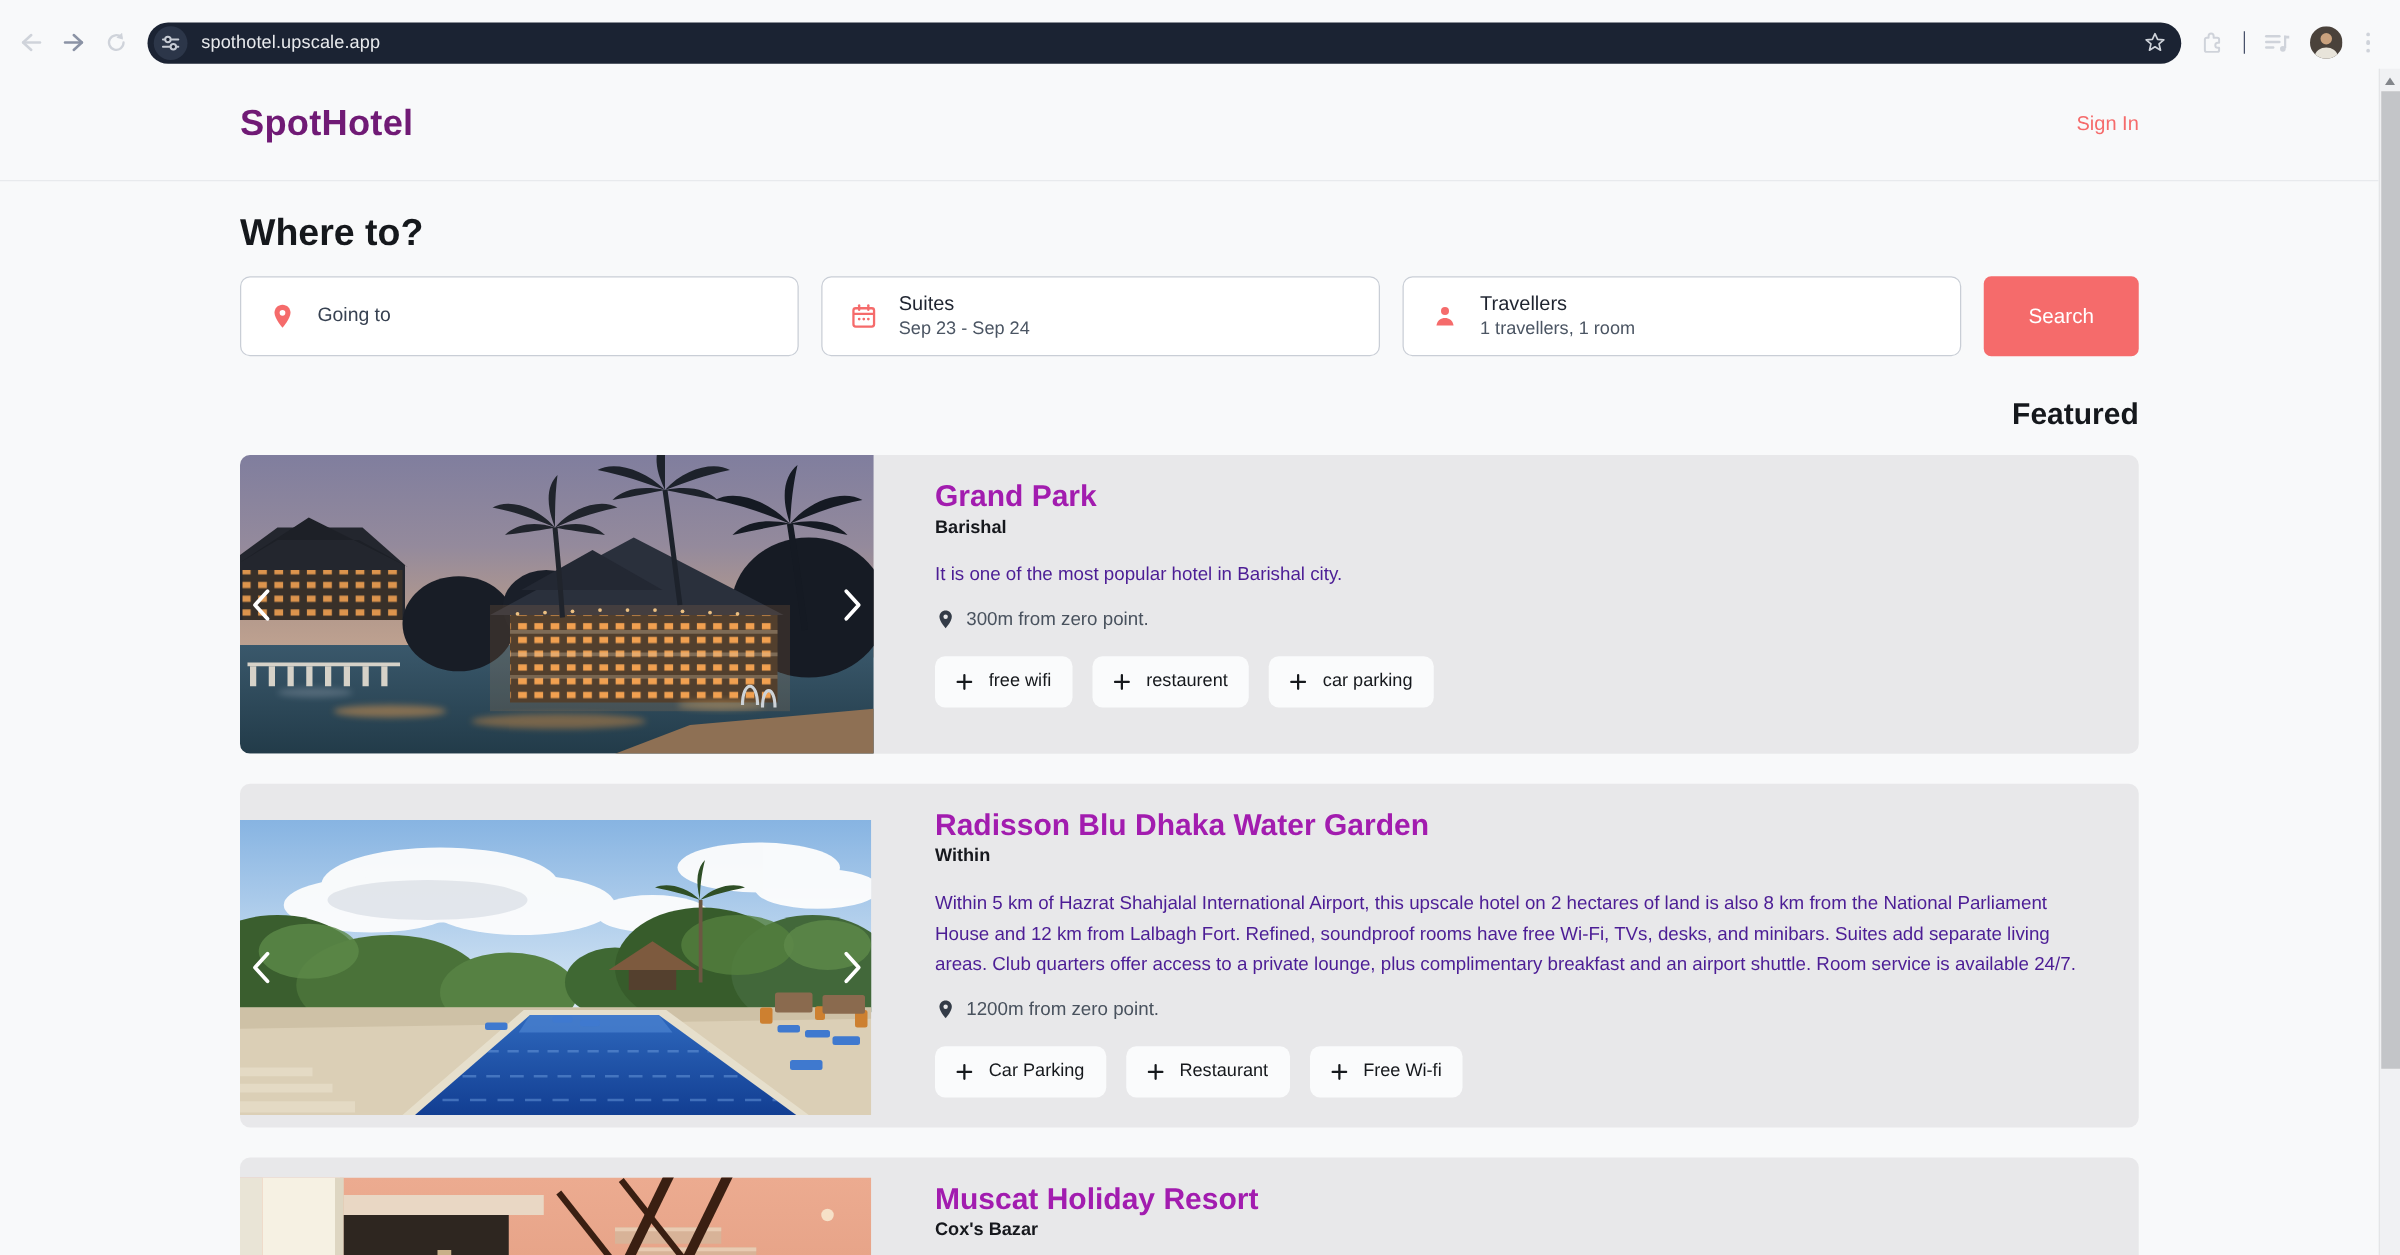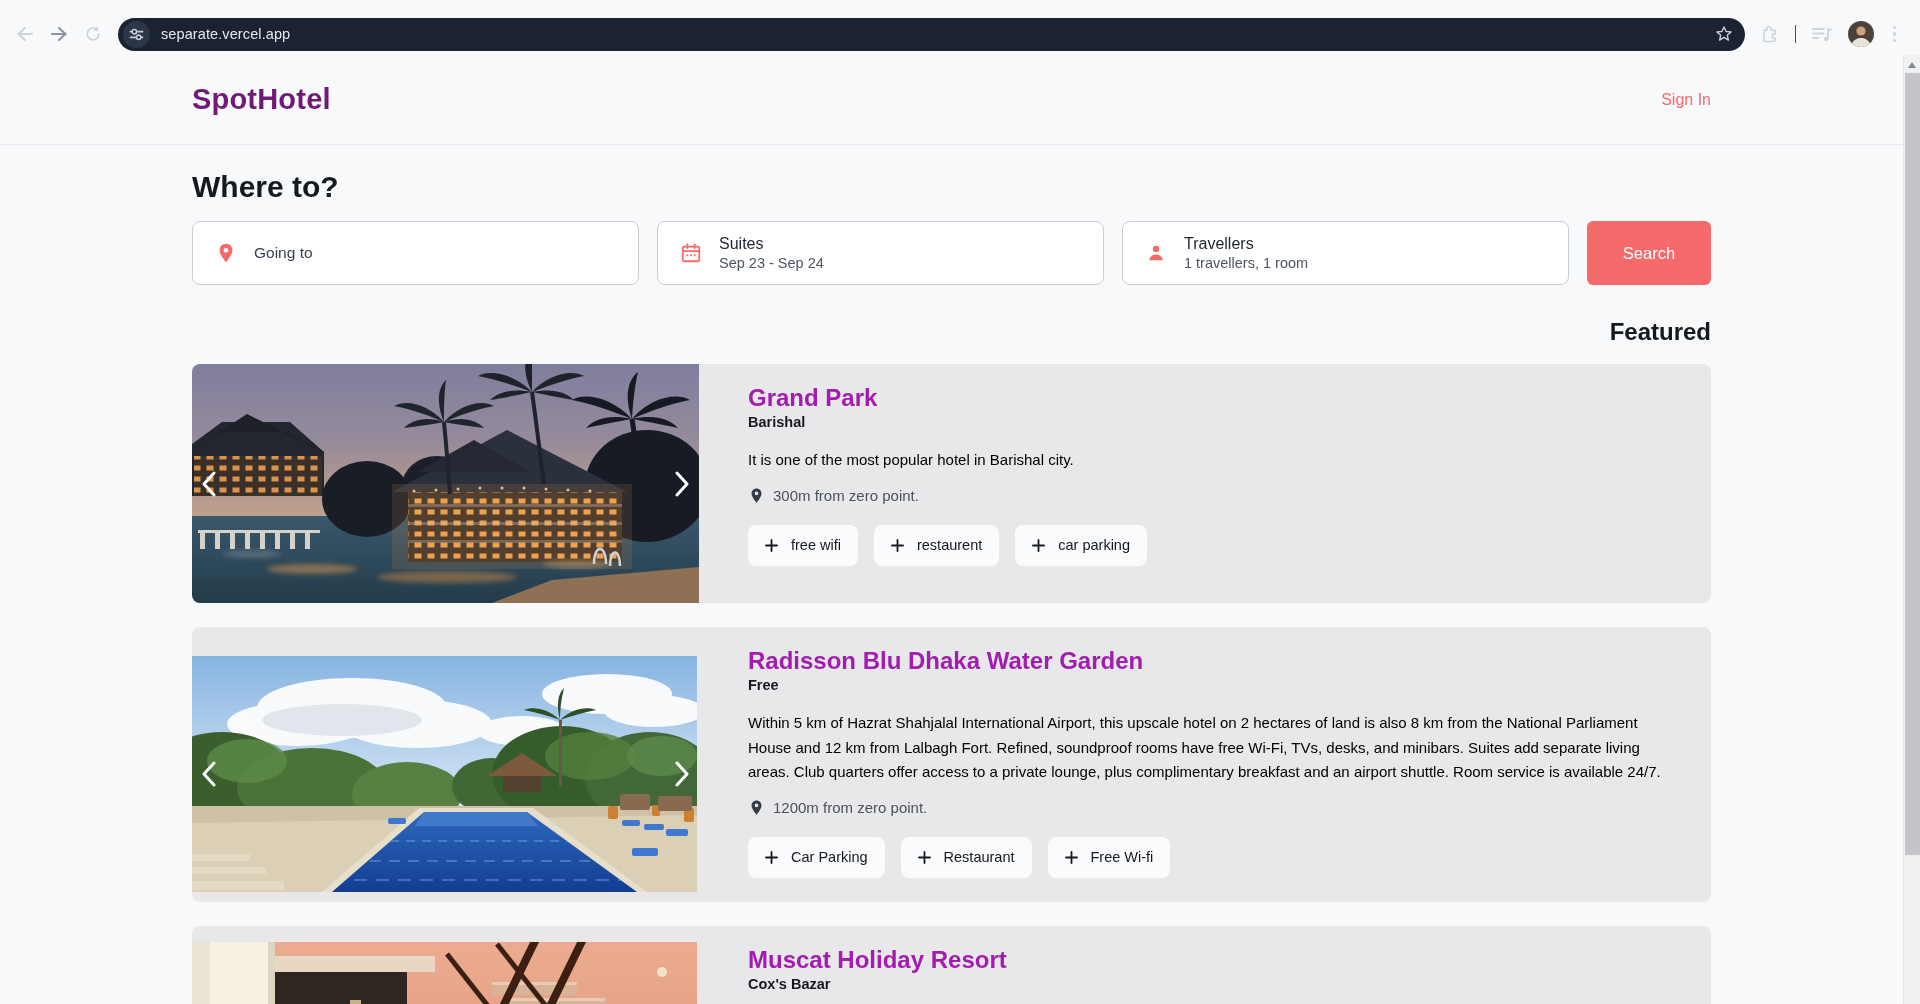--- a/index.html
+++ b/index.html
@@ -50,21 +50,21 @@
   .card { display:flex; background:#e8e8ea; border-radius:8px; margin-bottom:24px; overflow:hidden; }
   .media { flex:0 0 507px; width:507px; position:relative; }
   .img-wrap { position:relative; }
   .img-wrap svg { display:block; }
   .arrow { position:absolute; top:50%; transform:translateY(-50%); width:30px; height:40px; display:flex; align-items:center; justify-content:center; cursor:pointer; }
   .arrow-left { left:2px; } .arrow-right { right:2px; }
 
   .info { flex:1; padding:23px 45px 24px 49px; }
   .h-name { font-size:24px; font-weight:700; color:#a21caf; line-height:22px; }
   .h-city { font-size:14.5px; font-weight:600; color:#16181d; margin-top:4px; line-height:19px; }
-  .h-desc { font-size:15px; color:#000000; line-height:24.5px; margin-top:16px; }
+  .h-desc { font-size:15px; color:#4c1d95; line-height:24.5px; margin-top:16px; }
   .h-dist { display:flex; align-items:center; gap:8px; margin-top:14px; color:#49525e; font-size:15px; }
   .tags { display:flex; gap:16px; margin-top:21px; }
   .tag { display:flex; align-items:center; gap:13px; background:#fafbfc; border-radius:8px; padding:4px 17px; height:41px; font-size:14.5px; font-weight:500; color:#15181c; cursor:pointer; }
   .card2 .media { padding-top:29px; }
   .card3 .media { padding-top:16px; }
 </style>
 </head>
 <body>
 
 <div class="screen">
@@ -97,21 +97,21 @@
         <div class="site-info">
           <svg width="17" height="17" viewBox="0 0 18 18">
               <g stroke="#c6cbd4" stroke-width="1.7" stroke-linecap="round">
                 <line x1="2.5" y1="6" x2="15.5" y2="6"></line>
                 <line x1="2.5" y1="12" x2="15.5" y2="12"></line>
               </g>
               <circle cx="6.7" cy="6" r="2.3" fill="#1b2333" stroke="#c6cbd4" stroke-width="1.7"></circle>
               <circle cx="11.3" cy="12" r="2.3" fill="#1b2333" stroke="#c6cbd4" stroke-width="1.7"></circle>
             </svg>
         </div>
-        <span class="url-text">separate.vercel.app</span>
+        <span class="url-text">spothotel.upscale.app</span>
         <div class="star-btn">
           <svg width="20" height="20" viewBox="0 0 24 24">
               <polygon points="12,3.5 14.5,9 20.5,9.5 15.9,13.4 17.3,19.4 12,16.1 6.7,19.4 8.1,13.4 3.5,9.5 9.5,9" fill="none" stroke="#cfd3da" stroke-width="1.6" stroke-linejoin="round"></polygon>
             </svg>
         </div>
       </div>
       <div class="chrome-right">
         <div style="display:flex;">
           <svg width="21" height="21" viewBox="0 0 24 24">
               <path d="M9 5.5a2.3 2.3 0 0 1 4.6 0V7H17a1.6 1.6 0 0 1 1.6 1.6v3h-1.2a2.3 2.3 0 1 0 0 4.6h1.2v2.2A1.6 1.6 0 0 1 17 20H7.2a1.6 1.6 0 0 1-1.6-1.6V8.6A1.6 1.6 0 0 1 7.2 7H9z" fill="none" stroke="#cfd3da" stroke-width="1.8" stroke-linejoin="round"></path>
@@ -438,21 +438,21 @@
               </div>
             <div class="arrow arrow-right">
                 <svg width="16" height="26" viewBox="0 0 16 26">
                   <polyline points="3,2 13,13 3,24" fill="none" stroke="#fff" stroke-width="3" stroke-linecap="round" stroke-linejoin="round"></polyline>
                 </svg>
               </div>
           </div>
         </div>
         <div class="info">
           <div class="h-name">Radisson Blu Dhaka Water Garden</div>
-          <div class="h-city">Free</div>
+          <div class="h-city">Within</div>
           <div class="h-desc">Within 5 km of Hazrat Shahjalal International Airport, this upscale hotel on 2 hectares of land is also 8 km from the National Parliament House and 12 km from Lalbagh Fort. Refined, soundproof rooms have free Wi-Fi, TVs, desks, and minibars. Suites add separate living areas. Club quarters offer access to a private lounge, plus complimentary breakfast and an airport shuttle. Room service is available 24/7.</div>
           <div class="h-dist">
             <svg width="17" height="17" viewBox="0 0 24 24">
                 <path d="M12 2c-3.9 0-7 3.1-7 7 0 5.2 7 13 7 13s7-7.8 7-13c0-3.9-3.1-7-7-7z" fill="#333b47"></path>
                 <circle cx="12" cy="9" r="2.5" fill="#e8e8ea"></circle>
               </svg>
             <span>1200m from zero point.</span>
           </div>
           <div class="tags">
             <div class="tag">

